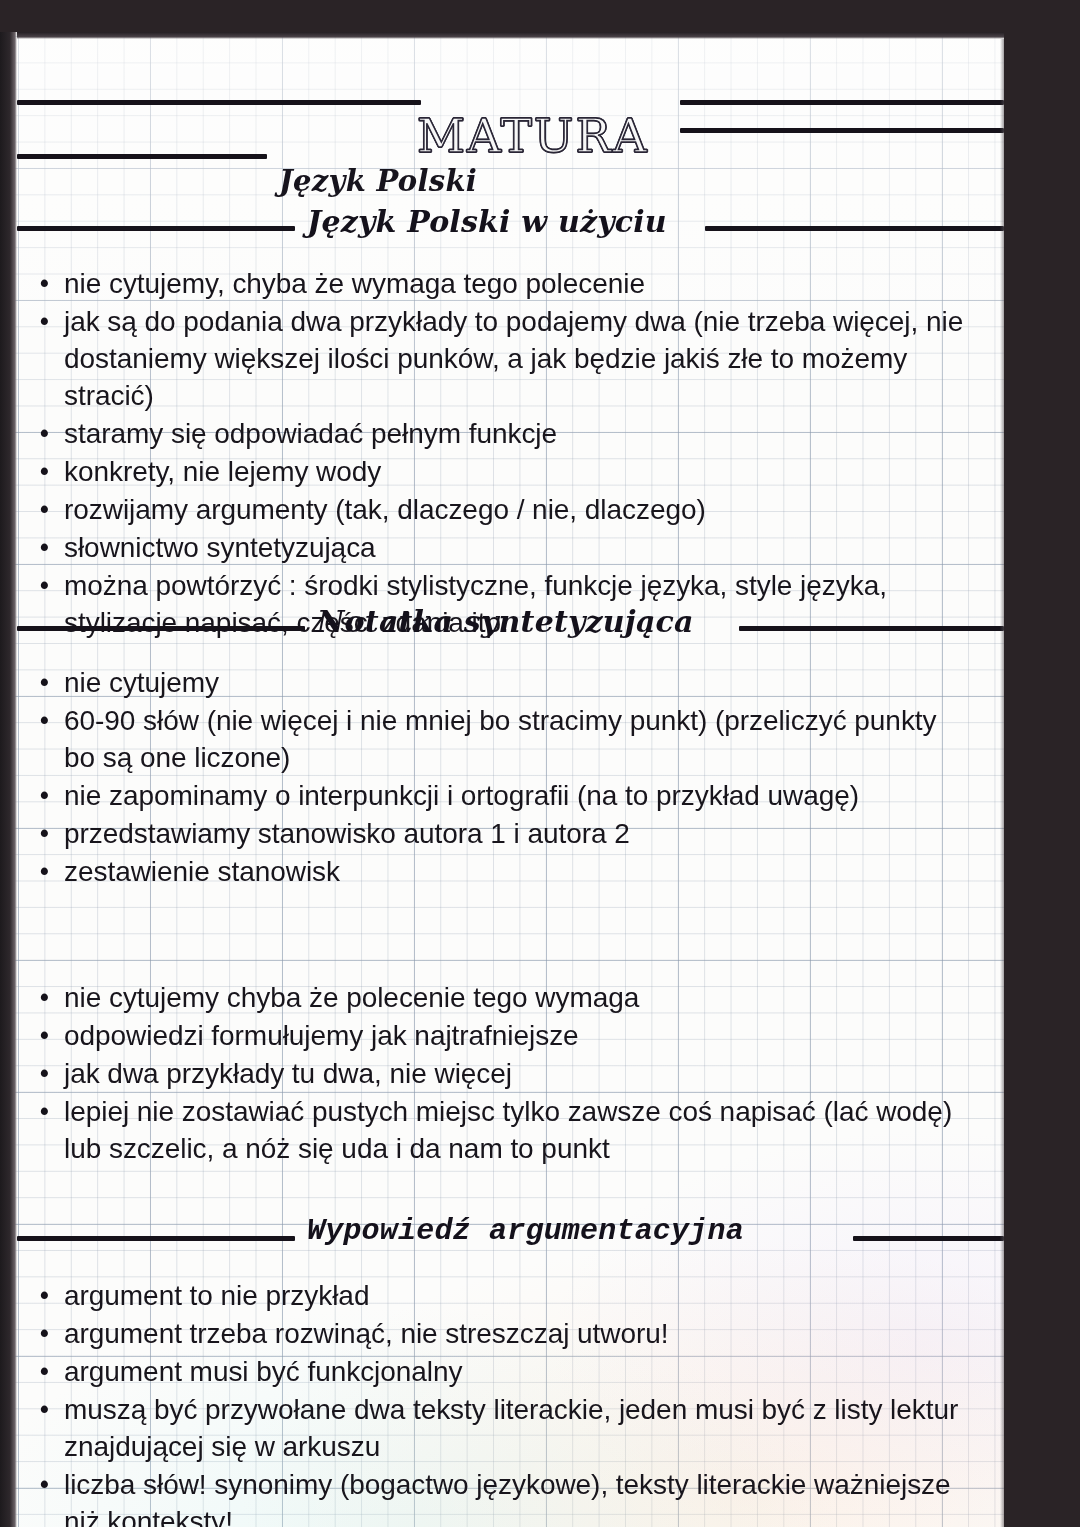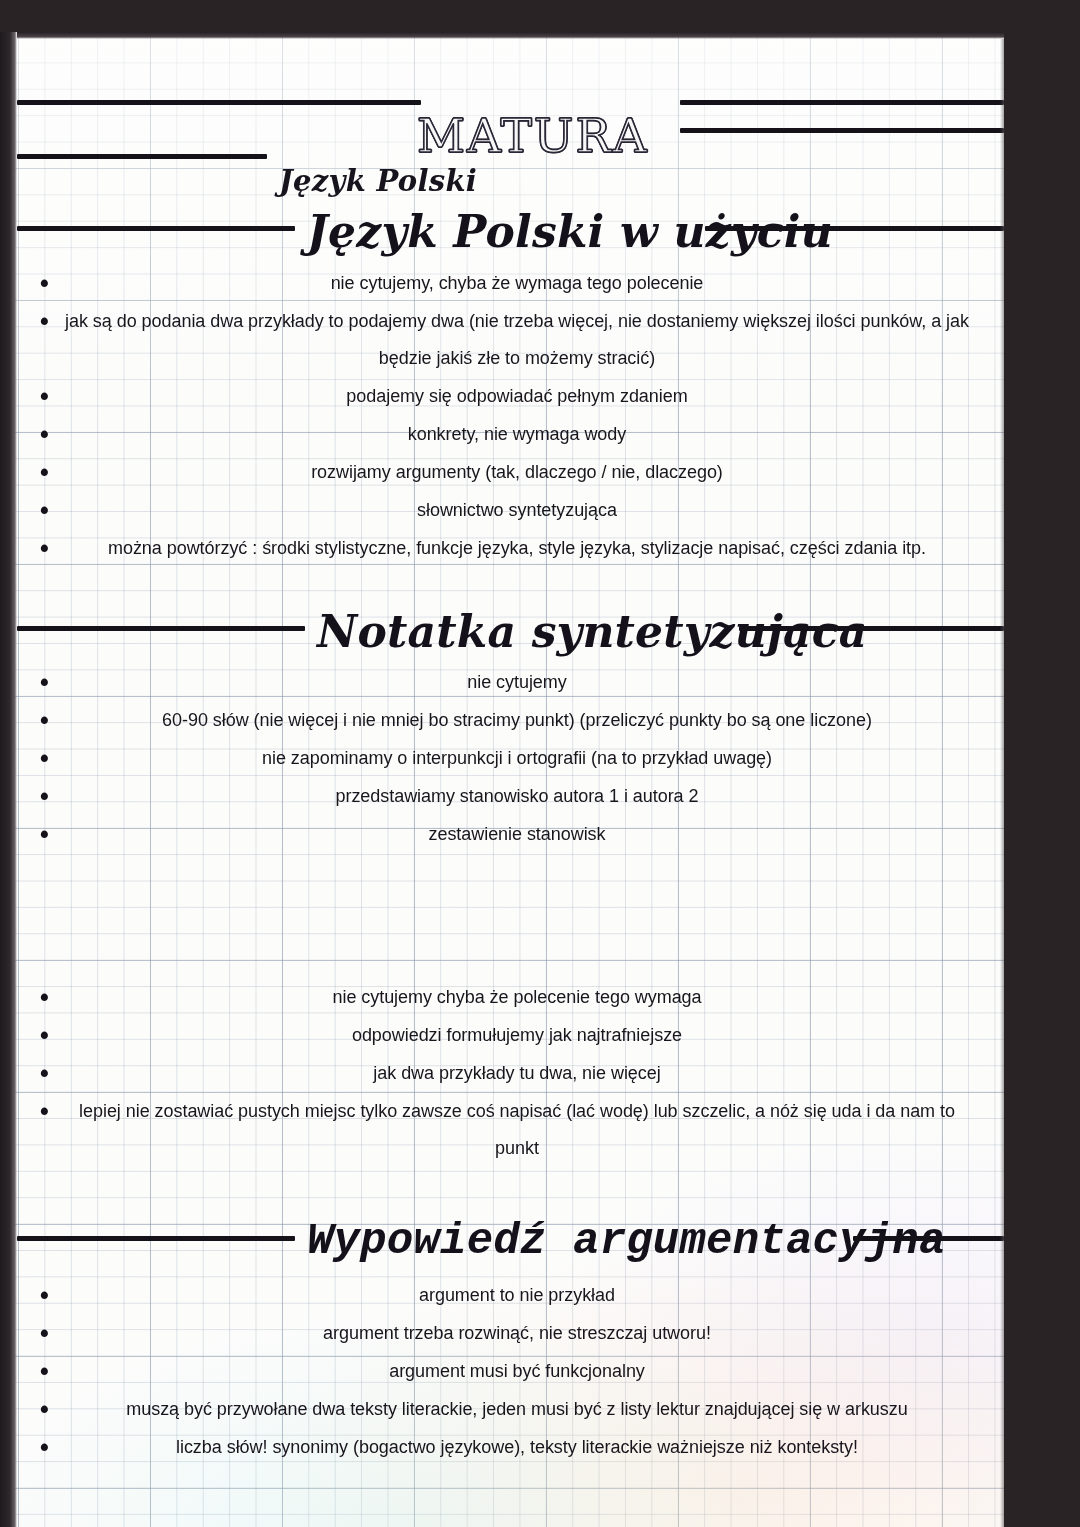--- a/index.html
+++ b/index.html
@@ -143,21 +143,21 @@
     height: 5px;
     background: #16121a;
     border-radius: 1px;
   }
   .section-head .title {
     position: absolute;
     top: 0;
     font-family: "DejaVu Serif", "Liberation Serif", serif;
     font-style: italic;
     font-weight: 700;
-    font-size: 44px;
+    font-size: 30px;
     color: #14111b;
     line-height: 1.45;
     white-space: nowrap;
     letter-spacing: 0.2px;
   }
 
   
   .bullets {
     position: absolute;
     left: 17px;
@@ -175,26 +175,25 @@
     text-align: left;
     margin-left: 23px;
     color: #15121a;
     font-size: 25px;
     line-height: 37px;
     font-weight: 700;
   }
   .btext {
     flex: 1 1 auto;
     font-family: "Liberation Sans", sans-serif;
-    font-size: 18px;
+    font-size: 28px;
     line-height: 37px;
     color: #18151c;
     letter-spacing: -0.05px;
     padding-right: 16px;
-    text-align: center;
   }
 </style>
 </head>
 <body>
 
 <div id="page">
 
   <div id="grid"></div>
   <div id="tint"></div>
 
@@ -223,25 +222,25 @@
       <div class="bullet-row">
         <span class="dot">•</span>
         <span class="btext">nie cytujemy, chyba że wymaga tego polecenie</span>
       </div>
       <div class="bullet-row">
         <span class="dot">•</span>
         <span class="btext">jak są do podania dwa przykłady to podajemy dwa (nie trzeba więcej, nie dostaniemy większej ilości punków, a jak będzie jakiś złe to możemy stracić)</span>
       </div>
       <div class="bullet-row">
         <span class="dot">•</span>
-        <span class="btext">podajemy się odpowiadać pełnym zdaniem</span>
-      </div>
-      <div class="bullet-row">
-        <span class="dot">•</span>
-        <span class="btext">konkrety, nie wymaga wody</span>
+        <span class="btext">staramy się odpowiadać pełnym funkcje</span>
+      </div>
+      <div class="bullet-row">
+        <span class="dot">•</span>
+        <span class="btext">konkrety, nie lejemy wody</span>
       </div>
       <div class="bullet-row">
         <span class="dot">•</span>
         <span class="btext">rozwijamy argumenty (tak, dlaczego / nie, dlaczego)</span>
       </div>
       <div class="bullet-row">
         <span class="dot">•</span>
         <span class="btext">słownictwo syntetyzująca</span>
       </div>
       <div class="bullet-row">

